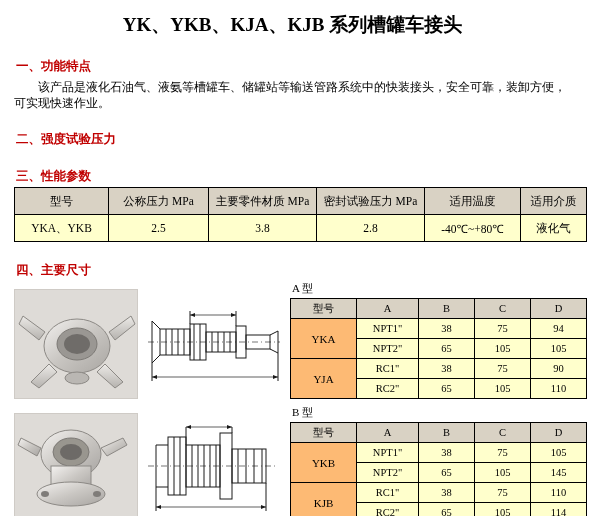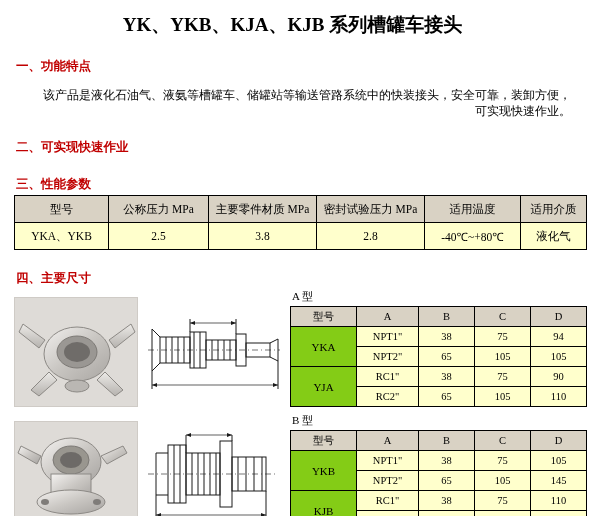--- a/index.html
+++ b/index.html
@@ -35,23 +35,22 @@
     color: #c00000;
     font-weight: bold;
     font-size: 12.5px;
     font-family: "Liberation Sans", sans-serif;
     margin: 20px 0 2px 2px;
   }
   .para {
     font-size: 12px;
     line-height: 16px;
     text-indent: 24px;
-    margin: 12px 0 2px 0;
+    margin: 4px 0 2px 0;
     font-family: "Liberation Sans", sans-serif;
-    text-align: right;
   }
   .matline {
     font-size: 12px;
     line-height: 16px;
     margin: 0 0 2px 0;
     font-family: "Liberation Sans", sans-serif;
   }
   .matline .gap { display: inline-block; width: 28px; }
 
   
@@ -98,21 +97,21 @@
     padding: 0 1px;
   }
   table.dim thead th {
     background: #d9d2c4;
     font-weight: normal;
   }
   table.dim tbody td {
     background: #ffffcc;
   }
   table.dim td.model {
-    background: #84cc16;
+    background: #fdba74;
     font-size: 11px;
   }
 
   
   .figures {
     position: relative;
     margin-top: 2px;
   }
   .row {
     display: flex;
@@ -146,21 +145,21 @@
 </head>
 <body>
 
 <div class="page">
 
   <div class="title">YK、YKB、KJA、KJB 系列槽罐车接头</div>
 
   <div class="section-head">一、功能特点</div>
   <div class="para">该产品是液化石油气、液氨等槽罐车、储罐站等输送管路系统中的快装接头，安全可靠，装卸方便，可实现快速作业。</div>
 
-  <div class="section-head">二、可实现快速作业</div>
+  <div class="section-head">二、强度试验压力</div>
 
   <div class="section-head">三、性能参数</div>
 
   <table class="spec">
     <colgroup>
       <col style="width:94px">
       <col style="width:100px">
       <col style="width:108px">
       <col style="width:108px">
       <col style="width:96px">

